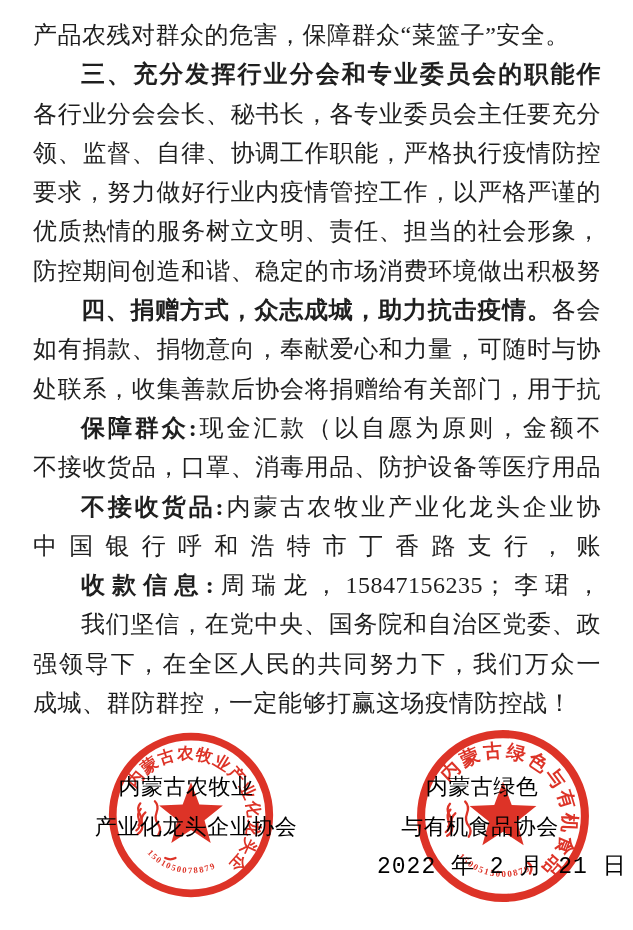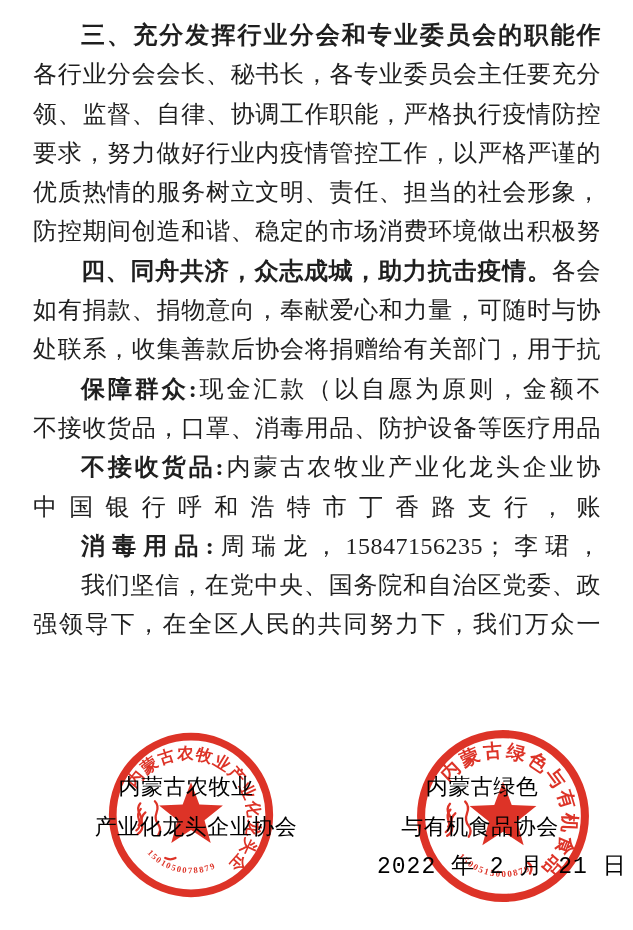--- a/index.html
+++ b/index.html
@@ -53,36 +53,38 @@
   .stamp svg{ width:100%; height:100%; display:block; }
   .stamp text{
     font-family:"Liberation Serif","DejaVu Serif",serif;
     font-weight:bold;
   }
 </style>
 </head>
 <body>
 
 <div class="doc">
+  <div class="ln"><span class="b"></span><span>产品农残对群众的危害，保障群众“菜篮子”安全。</span></div>
   <div class="ln indent fill"><span class="b">三、充分发挥行业分会和专业委员会的职能作用。</span></div>
   <div class="ln fill"><span class="b"></span><span>各行业分会会长、秘书长，各专业委员会主任要充分发挥引</span></div>
   <div class="ln fill"><span class="b"></span><span>领、监督、自律、协调工作职能，严格执行疫情防控的各项</span></div>
   <div class="ln fill"><span class="b"></span><span>要求，努力做好行业内疫情管控工作，以严格严谨的管理，</span></div>
   <div class="ln fill"><span class="b"></span><span>优质热情的服务树立文明、责任、担当的社会形象，为疫情</span></div>
   <div class="ln"><span class="b"></span><span>防控期间创造和谐、稳定的市场消费环境做出积极努力。</span></div>
-  <div class="ln indent fill"><span class="b">四、同舟共济，众志成城，助力抗击疫情。</span><span>各会员单位</span></div>
+  <div class="ln indent fill"><span class="b">四、捐赠方式，众志成城，助力抗击疫情。</span><span>各会员单位</span></div>
   <div class="ln fill"><span class="b"></span><span>如有捐款、捐物意向，奉献爱心和力量，可随时与协会秘书</span></div>
   <div class="ln fill"><span class="b"></span><span>处联系，收集善款后协会将捐赠给有关部门，用于抗击疫情。</span></div>
   <div class="ln indent fill"><span class="b">保障群众:</span><span>现金汇款（以自愿为原则，金额不限，暂时</span></div>
   <div class="ln fill"><span class="b"></span><span>不接收货品，口罩、消毒用品、防护设备等医疗用品除外)。</span></div>
   <div class="ln indent fill"><span class="b">不接收货品:</span><span>内蒙古农牧业产业化龙头企业协会，开户行:</span></div>
   <div class="ln"><span class="b"></span><span>中国银行呼和浩特市丁香路支行，账号:150846616391。</span></div>
-  <div class="ln indent"><span class="b">消毒用品:</span><span>周瑞龙，15847156235；李珺，18947145670</span></div>
+  <div class="ln indent"><span class="b">收款信息:</span><span>周瑞龙，15847156235；李珺，18947145670</span></div>
   <div class="ln indent fill"><span class="b"></span><span>我们坚信，在党中央、国务院和自治区党委、政府的坚</span></div>
   <div class="ln fill"><span class="b"></span><span>强领导下，在全区人民的共同努力下，我们万众一心、众志</span></div>
+  <div class="ln"><span class="b"></span><span>成城、群防群控，一定能够打赢这场疫情防控战！</span></div>
 </div>
 
 <div class="sig" id="sig-l1">内蒙古农牧业</div>
 <div class="sig" id="sig-l2">产业化龙头企业协会</div>
 <div class="sig" id="sig-r1">内蒙古绿色</div>
 <div class="sig" id="sig-r2">与有机食品协会</div>
 <div class="sig" id="sig-date">2022 年 2 月 21 日</div>
 
 <div class="stamp" id="stamp-left">
   <svg viewBox="0 0 200 200" xmlns="http://www.w3.org/2000/svg">

